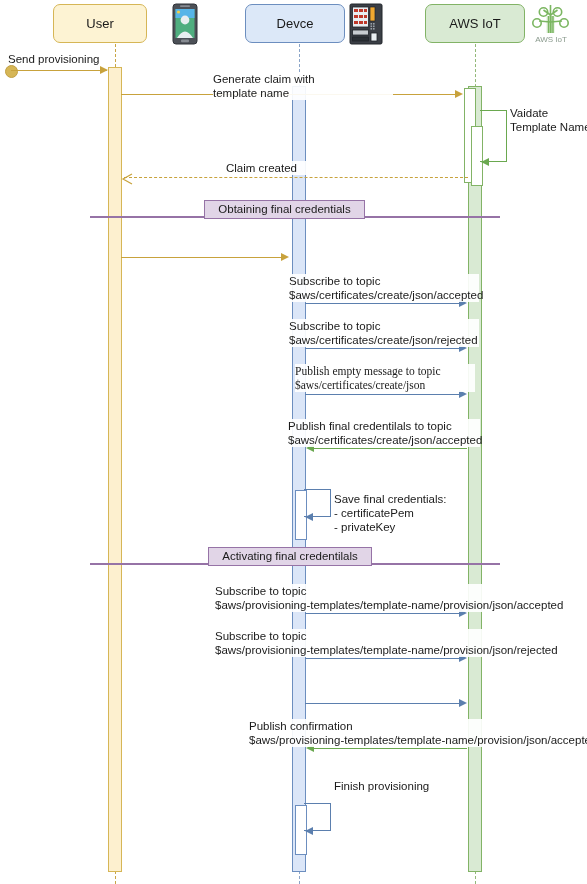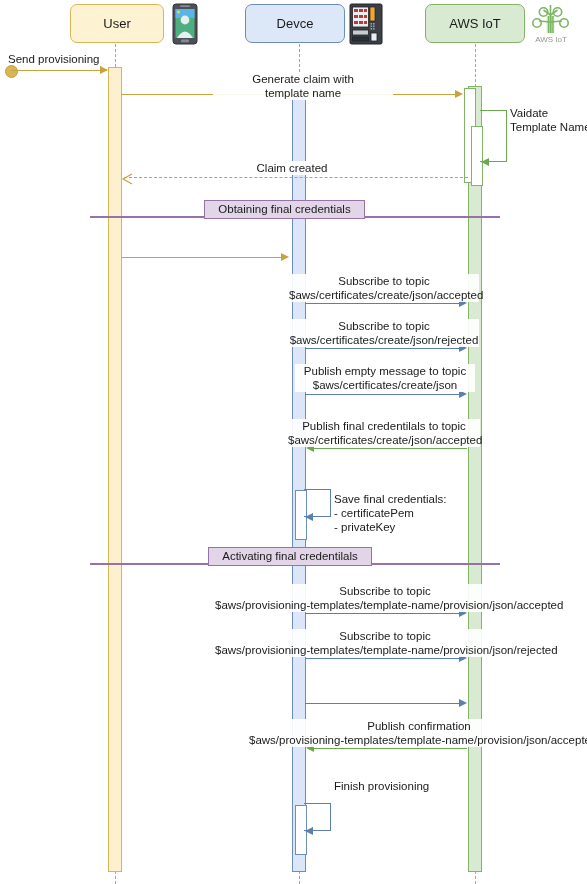--- a/index.html
+++ b/index.html
@@ -79,21 +79,21 @@
 
   .start-dot {
     position:absolute; width:11px; height:11px; border-radius:50%;
     background:#d6b656; border:1px solid #c2a043;
   }
 
   .msg-label {
     position: absolute;
     font-size: 11.5px;
     line-height: 14px;
-    text-align: center;
+    text-align: left;
     color: #1a1a1a;
     white-space: pre;
     background: rgba(255,255,255,0.92);
   }
   .msg-label.left { text-align:left; background:transparent; }
 
   
   .selfcall { position:absolute; box-sizing:border-box; }
   .selfcall.blue {
     border-top:1px solid #5b7fae;
@@ -113,21 +113,21 @@
     text-align:center; color:#1a1a1a;
     padding:1px 8px;
     white-space:nowrap;
   }
 </style>
 </head>
 <body>
 
 <div id="canvas">
 
-  <div class="actor-box actor-user" style="left:70px; top:4px; width:94px; height:39px;">
+  <div class="actor-box actor-user" style="left:53px; top:4px; width:94px; height:39px;">
     <span>User</span>
   </div>
   <div class="actor-icon" style="left:172px; top:3px; width:26px; height:42px;">
     <svg width="26" height="42" viewBox="0 0 26 42">
       <rect x="1" y="1" width="24" height="40" rx="3" fill="#4c5057" stroke="#2e3238" stroke-width="1"></rect>
       <rect x="3.5" y="6" width="19" height="29" fill="#4fae7f"></rect>
       <rect x="3.5" y="6" width="19" height="9" fill="#57b5e8"></rect>
       <circle cx="6.5" cy="9" r="1.6" fill="#f2d04a"></circle>
       <circle cx="13" cy="17" r="4.4" fill="#e8eef0"></circle>
       <path d="M5 35 q8 -13 16 0 z" fill="#e8eef0"></path>
@@ -243,21 +243,21 @@
   <div class="msg-label" style="left:289px; top:274px; width:190px;">Subscribe to topic
 $aws/certificates/create/json/accepted</div>
 
   <div class="msg-line solid-blue" style="left:305px; top:348px; width:157px;"></div>
   <div class="arrow-head ah-right-blue" style="left:459px; top:344px;"></div>
   <div class="msg-label" style="left:289px; top:319px; width:190px;">Subscribe to topic
 $aws/certificates/create/json/rejected</div>
 
   <div class="msg-line solid-blue" style="left:305px; top:394px; width:157px;"></div>
   <div class="arrow-head ah-right-blue" style="left:459px; top:390px;"></div>
-  <div class="msg-label" style="left:295px; top:364px; width:180px;">Publish empty message to topic
+  <div class="msg-label" style="left:295px; top:364px; width:180px;font-family:Liberation Serif, serif;">Publish empty message to topic
 $aws/certificates/create/json</div>
 
   <div class="msg-line solid-green" style="left:310px; top:448px; width:157px;"></div>
   <div class="arrow-head ah-left-green" style="left:306px; top:444px;"></div>
   <div class="msg-label" style="left:288px; top:419px; width:192px;">Publish final credentilals to topic
 $aws/certificates/create/json/accepted</div>
 
   <div class="selfcall blue" style="left:304px; top:489px; width:27px; height:28px;"></div>
   <div class="arrow-head ah-left-blue" style="left:305px; top:513px;"></div>
   <div class="msg-label left" style="left:334px; top:492px; width:170px;">Save final credentials:

